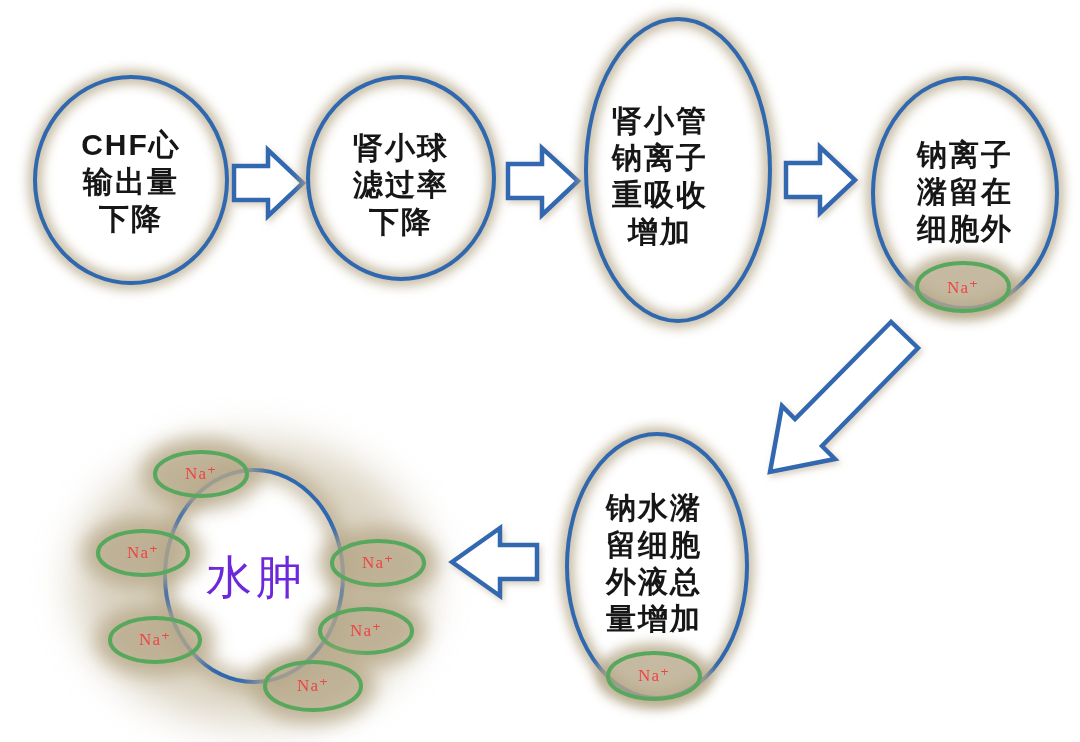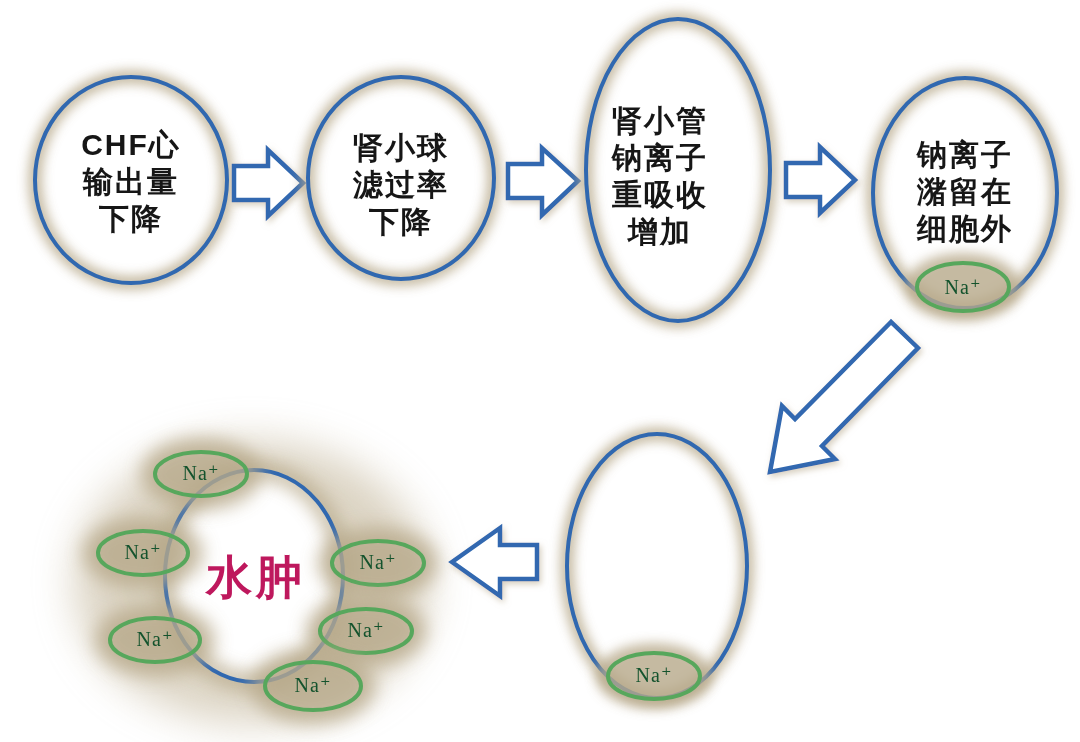--- a/index.html
+++ b/index.html
@@ -9,27 +9,27 @@
   }
   .stage svg{position:absolute;left:0;top:0;}
   .node-label{
     position:absolute;transform:translate(-50%,-50%);
     text-align:center;white-space:pre-line;
     font-weight:bold;font-size:30px;line-height:37px;letter-spacing:2px;
     color:#161616;
   }
   .edema-label{
     position:absolute;transform:translate(-50%,-50%);
-    font-weight:bold;font-size:46px;letter-spacing:4px;color:#be185d;
+    font-weight:normal;font-size:46px;letter-spacing:4px;color:#6d28d9;
     white-space:nowrap;
   }
   .ion-label{
     position:absolute;transform:translate(-50%,-50%);
     font-family:"Liberation Serif","DejaVu Serif",serif;
-    font-size:20px;color:#14532d;letter-spacing:1px;white-space:nowrap;
+    font-size:17px;color:#ef4444;letter-spacing:1px;white-space:nowrap;
   }
   .ring{fill:none;stroke:#3068b0;stroke-width:4;}
   .ring-fill{fill:#ffffff;}
   .glow{fill:none;stroke:#b7a98a;stroke-width:13;opacity:.85;}
   .green-ring{fill:none;stroke:#57a75c;stroke-width:4;}
   .blob{fill:#b7a98a;opacity:.8;}
   .arrow{fill:#ffffff;stroke:#3068b0;stroke-width:4.5;stroke-linejoin:miter;}
 </style>
 </head>
 <body>
@@ -123,20 +123,24 @@
 钠离子
 重吸收
 增加</div>
 
   <div class="node-label" style="left:965px;top:191px">钠离子
 潴留在
 细胞外</div>
 
   <div class="ion-label" style="left:963px;top:287px">Na⁺</div>
 
+  <div class="node-label" style="left:654px;top:563px">钠水潴
+留细胞
+外液总
+量增加</div>
 
   <div class="ion-label" style="left:654px;top:675px">Na⁺</div>
 
   <div class="edema-label" style="left:256px;top:578px">水肿</div>
 
   <div class="ion-label" style="left:201px;top:473px">Na⁺</div>
   <div class="ion-label" style="left:143px;top:552px">Na⁺</div>
   <div class="ion-label" style="left:155px;top:639px">Na⁺</div>
   <div class="ion-label" style="left:378px;top:562px">Na⁺</div>
   <div class="ion-label" style="left:366px;top:630px">Na⁺</div>

